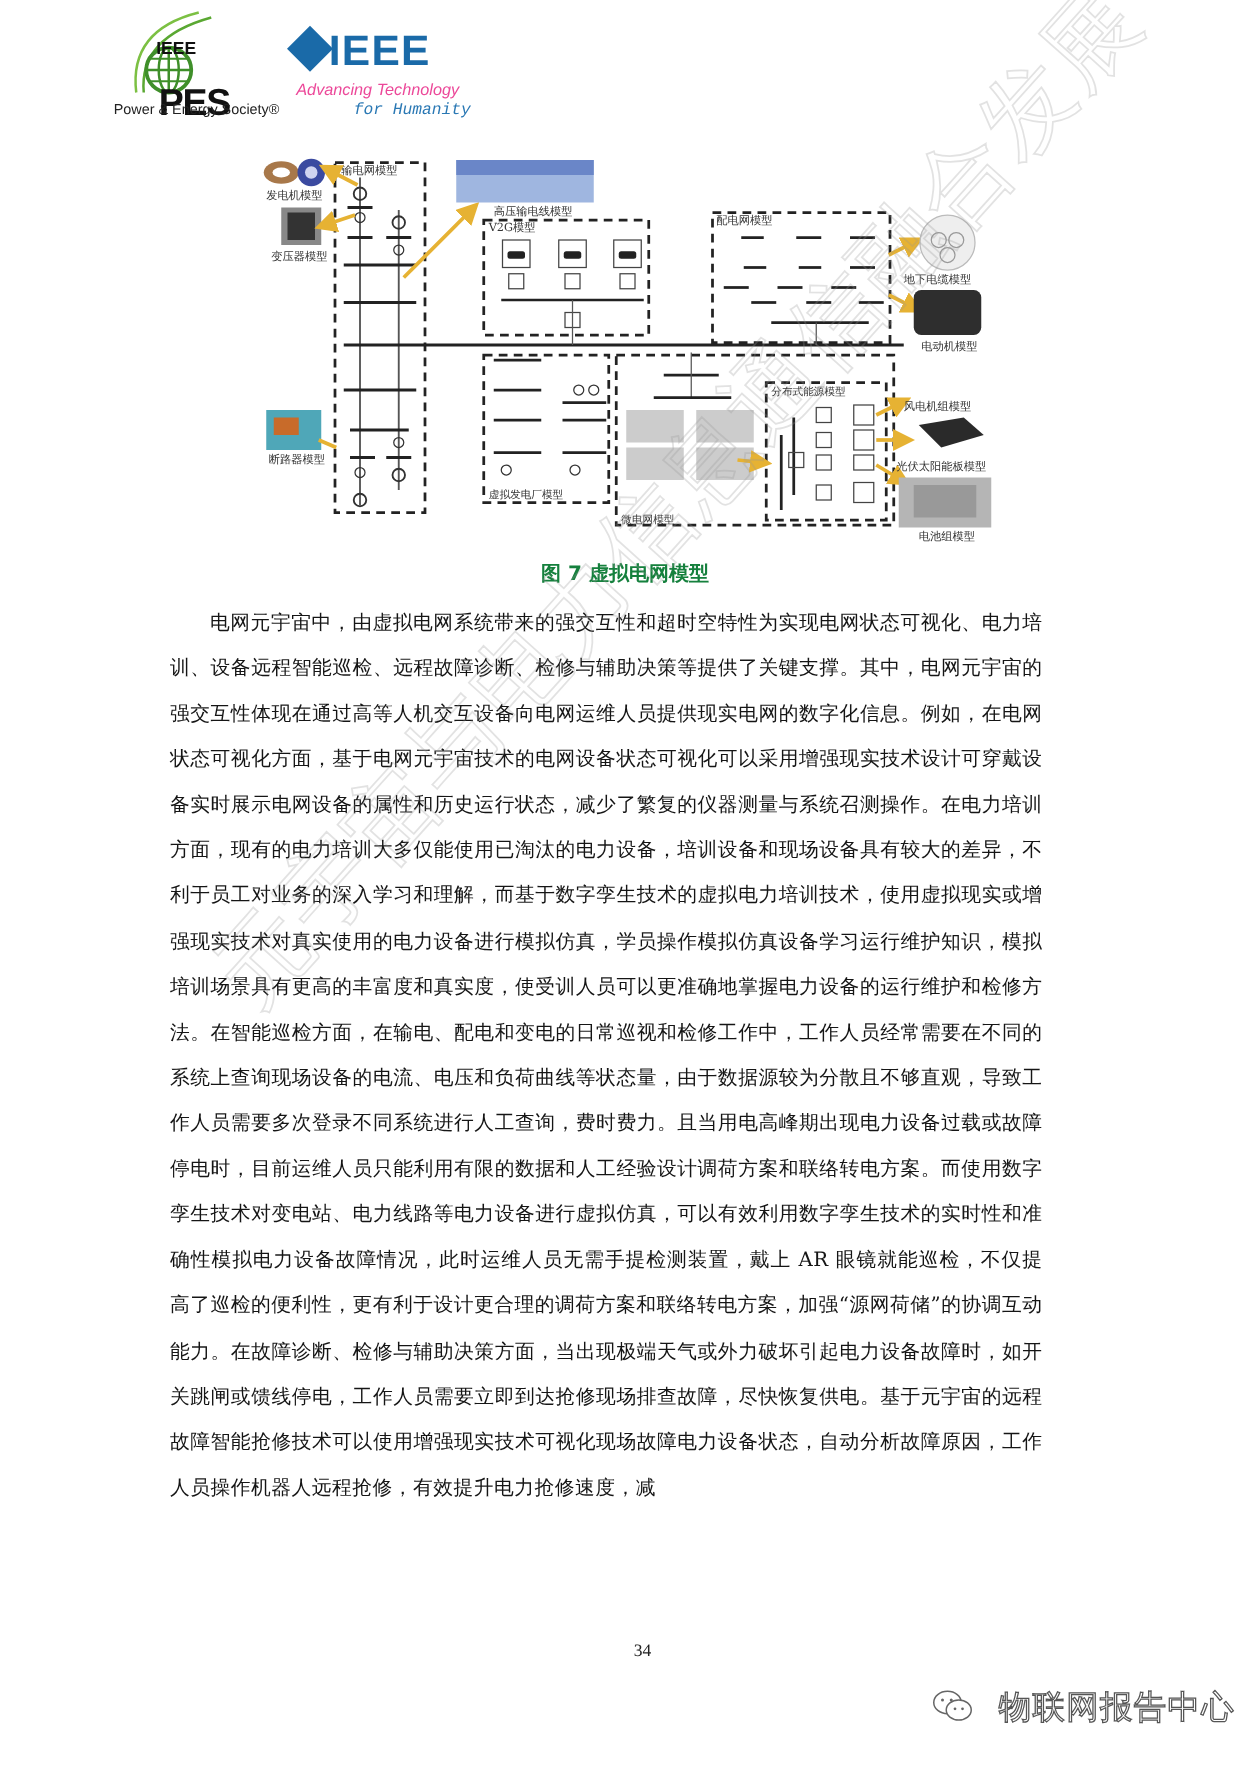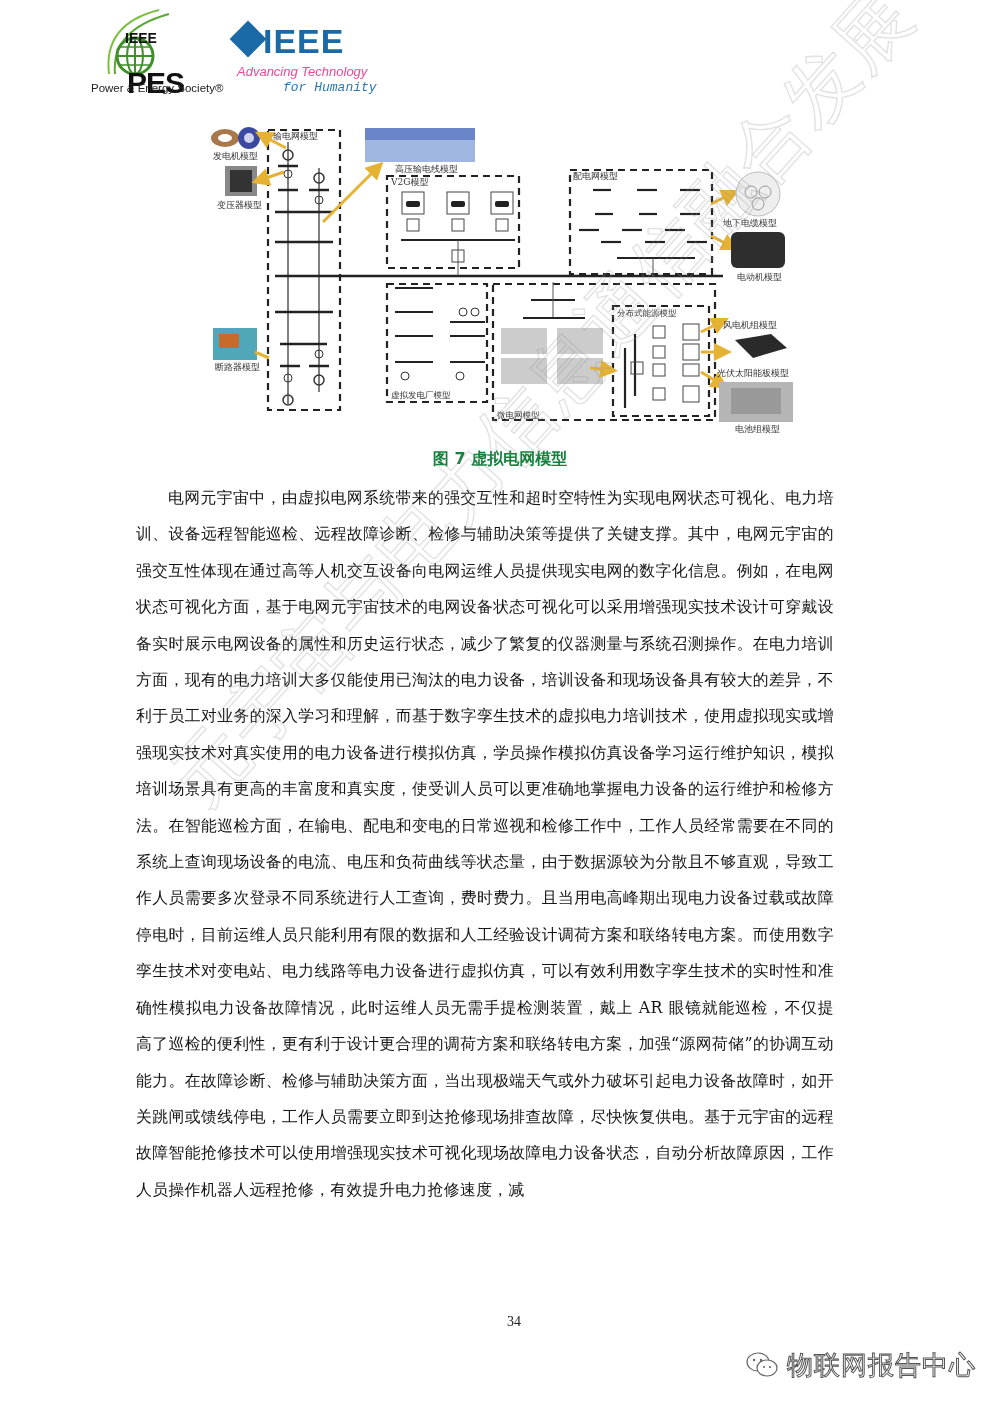--- a/index.html
+++ b/index.html
@@ -13,21 +13,21 @@
   .ieee-word { position:absolute; left:28px; top:0; font-family:"Liberation Sans", sans-serif; font-weight:bold; font-size:34px; color:#1a6aa8; letter-spacing:1px; }
   .ieee-tag1 { position:absolute; left:2px; top:42px; font-family:"Liberation Sans", sans-serif; font-style:italic; font-size:13px; color:#ec4899; white-space:nowrap; }
   .ieee-tag2 { position:absolute; left:48px; top:58px; font-family:Liberation Mono, monospace; font-style:italic; font-size:13px; color:#2a78b4; white-space:nowrap; }
   .diamond { position:absolute; left:0; top:4px; width:26px; height:26px; background:#1a6aa8; transform:rotate(45deg); }
 
   .figure { position:absolute; left:205px; top:122px; width:620px; height:318px; }
   .figure svg text { font-family:"DejaVu Serif", serif; }
   .caption { position:absolute; left:0; width:1000px; top:449px; text-align:center; font-family:"DejaVu Sans", sans-serif; font-weight:bold; font-size:16px; color:#15803d; }
   .body-text { position:absolute; left:136px; top:480px; width:698px; font-size:15.8px; line-height:36.4px; text-align:justify; text-indent:32px; color:#151515; letter-spacing:0.4px; }
   .pagenum { position:absolute; left:0; width:1028px; top:1314px; text-align:center; font-family:"Liberation Serif", serif; font-size:14px; color:#222; }
-  .wechat { position:absolute; left:745px; top:1345px; height:40px; display:flex; align-items:center; gap:8px; }
+  .wechat { position:absolute; left:745px; top:1345px; height:40px; display:flex; align-items:center; gap:20px; }
   .wechat-label { font-family:"DejaVu Sans", sans-serif; font-size:26px; color:#fff; -webkit-text-stroke:1px #555; letter-spacing:1px; }
   .watermark { position:absolute; left:150px; top:760px; font-family:"DejaVu Sans", sans-serif; font-size:74px; color:transparent; -webkit-text-stroke:1.4px rgba(150,150,150,0.28); transform:rotate(-48deg); transform-origin:left top; white-space:nowrap; pointer-events:none; letter-spacing:2px; }
 </style>
 </head>
 <body>
 
 <div class="header">
   <div class="pes">
     <svg width="140" height="80" viewBox="0 0 140 80">
       <path d="M20 70 Q 14 20 70 6" stroke="#7cc043" stroke-width="2" fill="none"></path>

